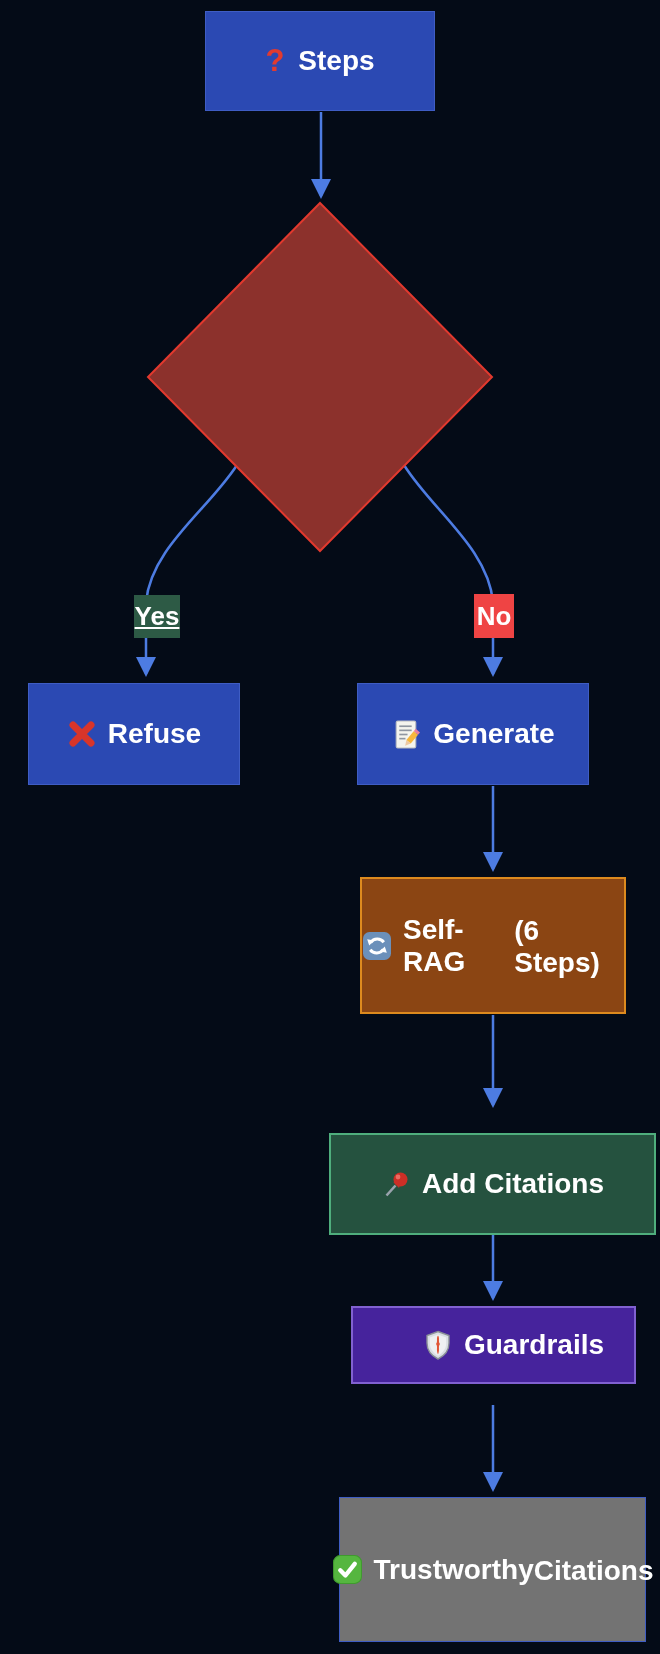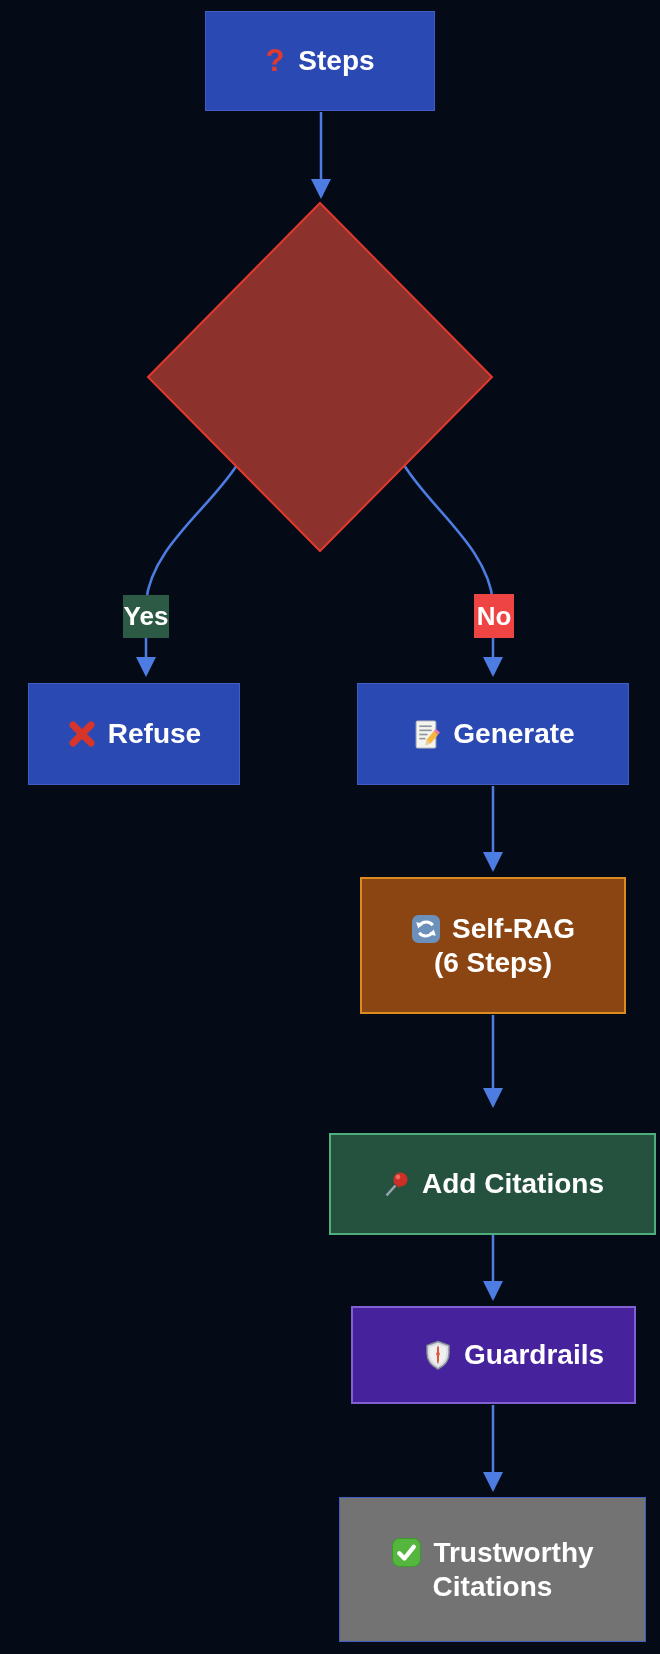--- a/index.html
+++ b/index.html
@@ -5,21 +5,21 @@
   html,body{margin:0;padding:0;background:#040b17;}
   .canvas{position:relative;width:660px;height:1654px;overflow:hidden;background:#040b17;
           font-family:"Liberation Sans", sans-serif;}
   svg.edges{position:absolute;left:0;top:0;z-index:1;}
   .node{position:absolute;display:flex;align-items:center;justify-content:center;
         color:#ffffff;font-weight:700;font-size:28px;box-sizing:border-box;z-index:2;}
   .blue{background:#2b49b3;border:1px solid #3f5dc4;}
   .selfrag{background:#8b4513;border:2px solid #dd8a1e;}
   .citations{background:#25523f;border:2px solid #4fae7d;margin-top:20px;}
   .guardrails{background:#46239c;border:2px solid #8161d1;}
-  .two-line{flex-direction:column;}
+  .two-line{flex-direction:row;}
   .line{display:flex;align-items:center;justify-content:center;}
   .line + .line{margin-top:2px;}
   .ic{display:inline-flex;margin-right:11px;flex:none;}
   .qmark{color:#e13b30;font-size:31px;font-weight:700;margin-right:14px;}
   .diamond-label{position:absolute;left:148px;top:203px;width:344px;height:348px;
         display:flex;align-items:center;justify-content:center;z-index:2;
         color:#ffffff;font-weight:700;font-size:28px;pointer-events:none;}
   .edge-label{position:absolute;display:flex;align-items:center;justify-content:center;
         color:#ffffff;font-weight:700;font-size:26px;z-index:3;background:#2d5a45;}
 </style>
@@ -43,37 +43,37 @@
     <path d="M493 1405 L493 1489" fill="none" stroke-width="2.5" marker-end="url(#arrow)" stroke="#4d7ce2"></path>
     <polygon points="320,203 492,377 320,551 148,377" stroke-width="2" fill="#8c312c" stroke="#e2392e"></polygon>
   </svg>
 
   <div class="node blue" style="left: 205px; top: 11px; width: 230px; height: 100px; background-color: rgb(43, 73, 179); border-color: rgb(63, 93, 196);">
     <span class="qmark">?</span>
     <span>Steps</span>
   </div>
 
 
-  <div class="edge-label" style="left: 123px; top: 595px; width: 46px; height: 43px; background-color: rgb(45, 90, 69);">
+  <div class="edge-label" style="left: 134px; top: 595px; width: 46px; height: 43px; background-color: rgb(45, 90, 69); text-decoration: underline;">
     <span>Yes</span>
   </div>
   <div class="edge-label" style="left: 474px; top: 594px; width: 40px; height: 44px; background-color: #ef4444;">
     <span>No</span>
   </div>
 
   <div class="node blue" style="left: 28px; top: 683px; width: 212px; height: 102px; background-color: rgb(43, 73, 179); border-color: rgb(63, 93, 196);">
     <span class="ic">
       <svg width="30" height="30" viewBox="0 0 30 30">
         <path d="M6 6 L24 24 M24 6 L6 24" stroke="#d8352a" stroke-width="7" stroke-linecap="round" fill="none"></path>
       </svg>
     </span>
     <span>Refuse</span>
   </div>
 
-  <div class="node blue" style="left: 357px; top: 683px; width: 272px; height: 102px; background-color: rgb(43, 73, 179); border-color: rgb(63, 93, 196);">
+  <div class="node blue" style="left: 357px; top: 683px; width: 232px; height: 102px; background-color: rgb(43, 73, 179); border-color: rgb(63, 93, 196);">
     <span class="ic">
       <svg width="31" height="31" viewBox="0 0 30 30">
         <rect x="5" y="2" width="19" height="26" rx="1.5" fill="#f4f4ee" stroke="#b9bcc0"></rect>
         <g stroke="#8f96a0" stroke-width="1.6">
           <line x1="8" y1="7" x2="20" y2="7"></line>
             <line x1="8" y1="11" x2="20" y2="11"></line>
           <line x1="8" y1="15" x2="16" y2="15"></line>
             <line x1="8" y1="19" x2="14" y2="19"></line>
         </g>
         <g transform="rotate(40 20 18)">
@@ -109,21 +109,21 @@
       <svg width="30" height="30" viewBox="0 0 30 30">
         <line x1="5.5" y1="26.5" x2="14.5" y2="16.5" stroke="#9aa3ad" stroke-width="2.6"></line>
         <path d="M12.5 13.5 L18 19 L20 14 L15 10 Z" fill="#b8352b"></path>
         <circle cx="19.5" cy="10.5" r="7" fill="#cc2f26"></circle>
         <circle cx="17" cy="8" r="2.4" fill="#ea6c62"></circle>
       </svg>
     </span>
     <span>Add Citations</span>
   </div>
 
-  <div class="node guardrails" style="left: 351px; top: 1306px; width: 285px; height: 98px; background-color: rgb(70, 35, 156); border-color: rgb(129, 97, 209); padding-left: 40px;">
+  <div class="node guardrails" style="left: 351px; top: 1306px; width: 285px; height: 78px; background-color: rgb(70, 35, 156); border-color: rgb(129, 97, 209); padding-left: 40px;">
     <span class="ic">
       <svg width="30" height="30" viewBox="0 0 30 30">
         <path d="M15 1.5 L26 5.5 V13 C26 21 21 26 15 29 C9 26 4 21 4 13 V5.5 Z" fill="#d9dee3" stroke="#8a9097" stroke-width="1.4"></path>
         <path d="M15 4.5 L23.2 7.6 V13 C23.2 19 19.6 23 15 25.8 C10.4 23 6.8 19 6.8 13 V7.6 Z" fill="#eef0f2"></path>
         <path d="M15 5.5 C17.2 8.5 14.8 11.5 17 14 C14.8 16.5 17.2 19.5 15 24.5 C12.8 19.5 15.2 16.5 13 14 C15.2 11.5 12.8 8.5 15 5.5 Z" fill="#e05637"></path>
       </svg>
     </span>
     <span>Guardrails</span>
   </div>
 

